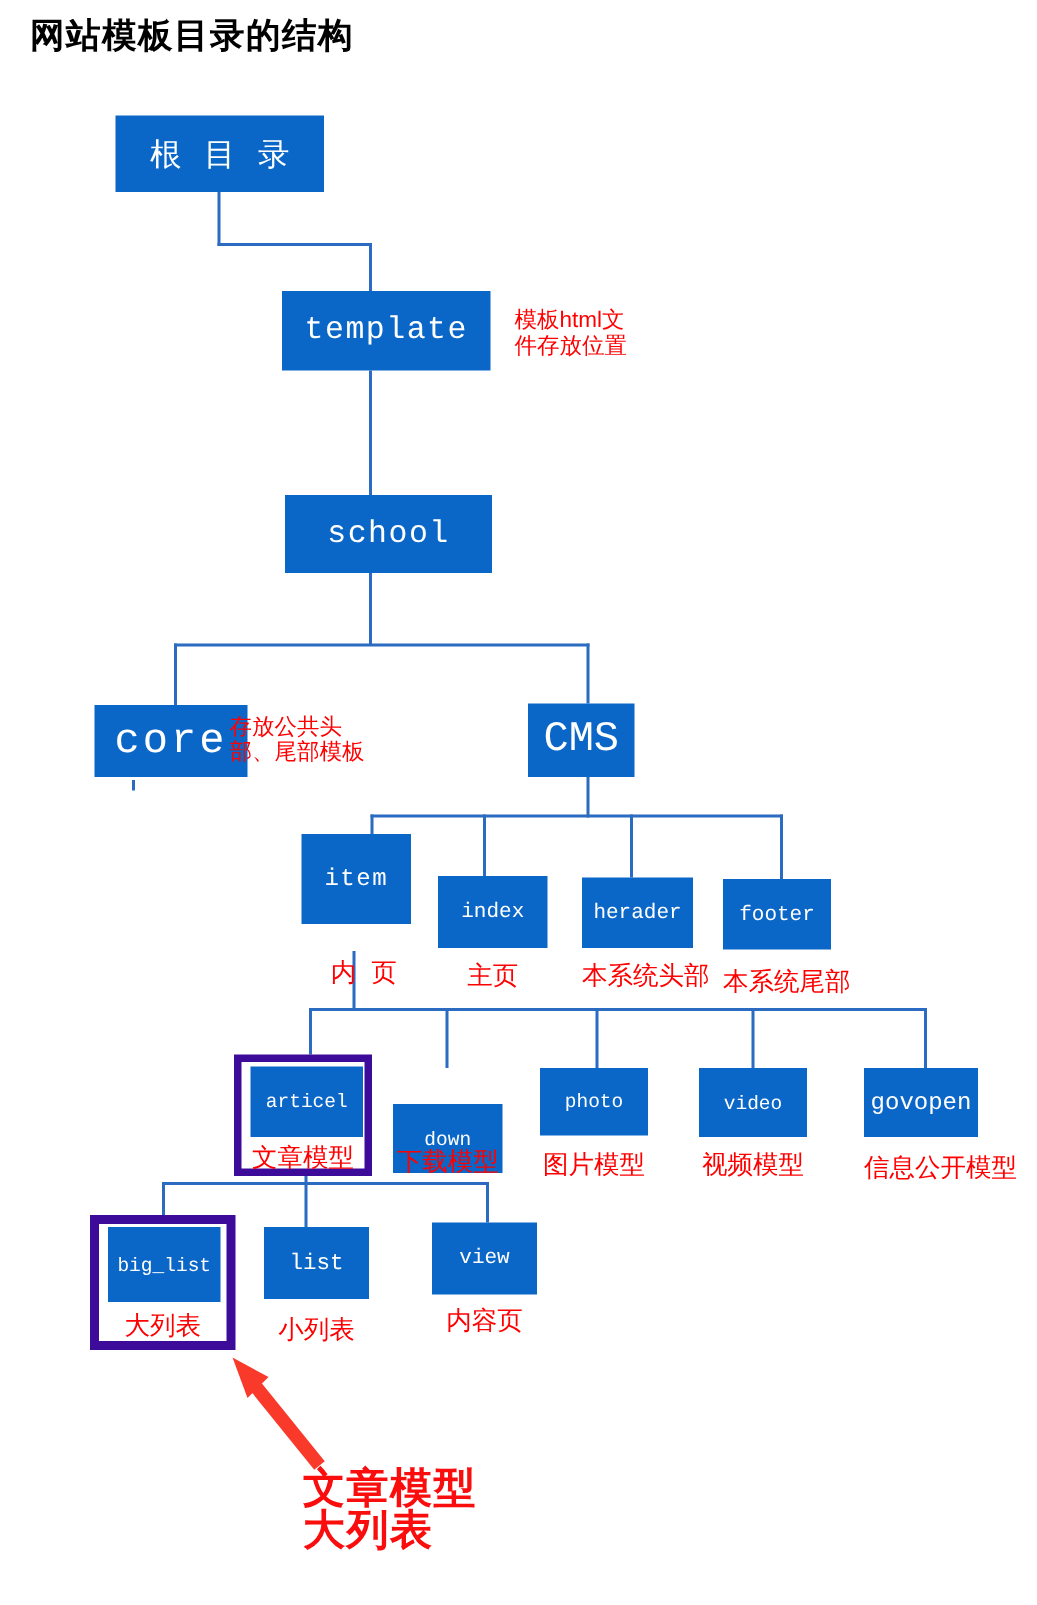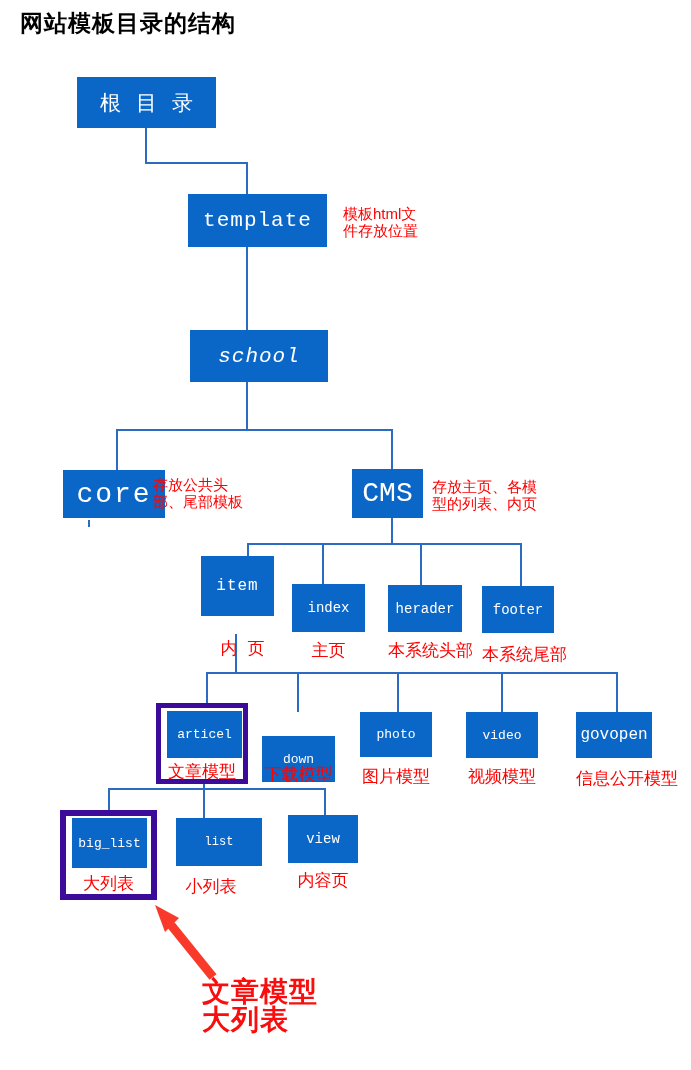--- a/index.html
+++ b/index.html
@@ -51,55 +51,53 @@
   <div class="lv" style="left:203px;top:784px;height:34px;"></div>
   <div class="lh" style="left:108px;top:788px;width:218px;"></div>
   <div class="lv" style="left:108px;top:788px;height:22px;"></div>
   <div class="lv" style="left:324px;top:788px;height:27px;"></div>
 
   <div class="frame" style="left:156px;top:703px;width:92px;height:81px;"></div>
   <div class="frame" style="left:60px;top:810px;width:97px;height:90px;border-width:6px;"></div>
 
   <div class="box" style="left:77px;top:77px;width:139px;height:51px;font-size:21px;letter-spacing:15px;padding-left:15px;font-family:'Liberation Sans','DejaVu Sans',sans-serif;">根目录</div>
   <div class="box" style="left:188px;top:194px;width:139px;height:53px;font-size:21px;letter-spacing:1px;">template</div>
-  <div class="box" style="left:190px;top:330px;width:138px;height:52px;font-size:21px;letter-spacing:1px;font-style:italic;">school</div>
+  <div class="box" style="left:190px;top:330px;width:138px;height:52px;font-size:21px;letter-spacing:1px;">school</div>
   <div class="box" style="left:63px;top:470px;width:102px;height:48px;font-size:28px;letter-spacing:2px;">core</div>
   <div class="box" style="left:352px;top:469px;width:71px;height:49px;font-size:28px;">CMS</div>
   <div class="box" style="left:201px;top:556px;width:73px;height:60px;font-size:16px;letter-spacing:1px;">item</div>
   <div class="box" style="left:292px;top:584px;width:73px;height:48px;font-size:14px;">index</div>
   <div class="box" style="left:388px;top:585px;width:74px;height:47px;font-size:14px;">herader</div>
   <div class="box" style="left:482px;top:586px;width:72px;height:47px;font-size:14px;">footer</div>
   <div class="box" style="left:167px;top:711px;width:75px;height:47px;font-size:13px;">articel</div>
   <div class="box" style="left:262px;top:736px;width:73px;height:46px;font-size:13px;">down</div>
   <div class="box" style="left:360px;top:712px;width:72px;height:45px;font-size:13px;">photo</div>
   <div class="box" style="left:466px;top:712px;width:72px;height:46px;font-size:13px;">video</div>
   <div class="box" style="left:576px;top:712px;width:76px;height:46px;font-size:16px;">govopen</div>
   <div class="box" style="left:72px;top:818px;width:75px;height:50px;font-size:13px;">big_list</div>
-  <div class="box" style="left:176px;top:818px;width:86px;height:48px;font-size:12px;">list</div>
+  <div class="box" style="left:176px;top:818px;width:70px;height:48px;font-size:15px;">list</div>
   <div class="box" style="left:288px;top:815px;width:70px;height:48px;font-size:14px;">view</div>
 
   <div class="cap" style="left:201px;top:637px;width:73px;letter-spacing:10px;padding-left:10px;">内页</div>
   <div class="cap" style="left:292px;top:639px;width:73px;">主页</div>
   <div class="cap" style="left:388px;top:639px;width:74px;">本系统头部</div>
   <div class="cap" style="left:482px;top:643px;width:72px;">本系统尾部</div>
   <div class="cap" style="left:160px;top:760px;width:84px;">文章模型</div>
   <div class="cap" style="left:262px;top:763px;width:73px;">下载模型</div>
   <div class="cap" style="left:360px;top:765px;width:72px;">图片模型</div>
   <div class="cap" style="left:466px;top:765px;width:72px;">视频模型</div>
   <div class="cap" style="left:576px;top:767px;width:96px;">信息公开模型</div>
   <div class="cap" style="left:64px;top:872px;width:89px;">大列表</div>
   <div class="cap" style="left:176px;top:875px;width:70px;">小列表</div>
   <div class="cap" style="left:288px;top:869px;width:70px;">内容页</div>
 
   <div class="note" style="left:343px;top:205px;">模板html文
 件存放位置</div>
   <div class="note" style="left:153px;top:476px;">存放公共头
 部、尾部模板</div>
-  <div class="note" style="left:432px;top:478px;">存放主页、各模
-型的列表、内页</div>
 
   <svg class="arrow-svg" style="left:140px;top:895px;" width="90" height="90" viewBox="0 0 90 90">
     <line x1="31" y1="30" x2="73" y2="82" stroke="#f93a2b" stroke-width="9"></line>
     <polygon points="15,10 39,23 25,37" fill="#f93a2b"></polygon>
   </svg>
 
   <div class="callout" style="left:202px;top:978px;">文章模型
 大列表</div>
 
 </div>

